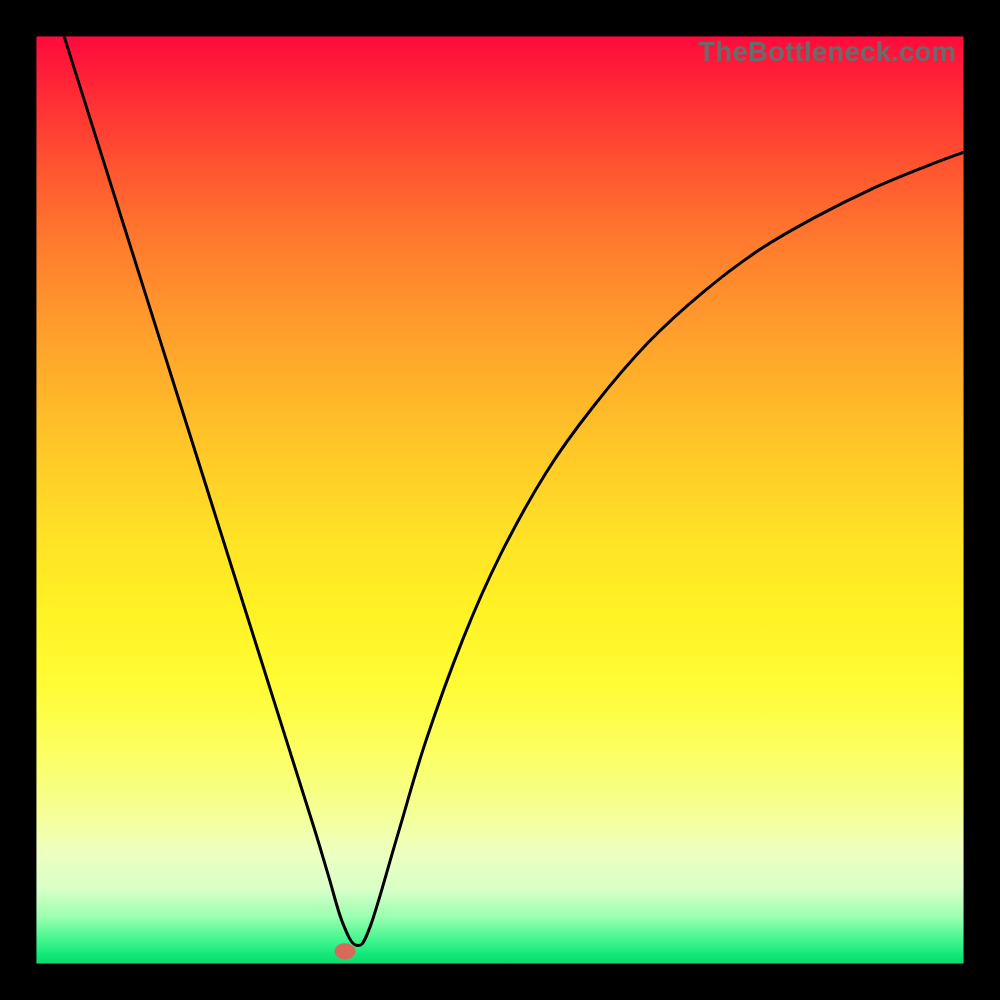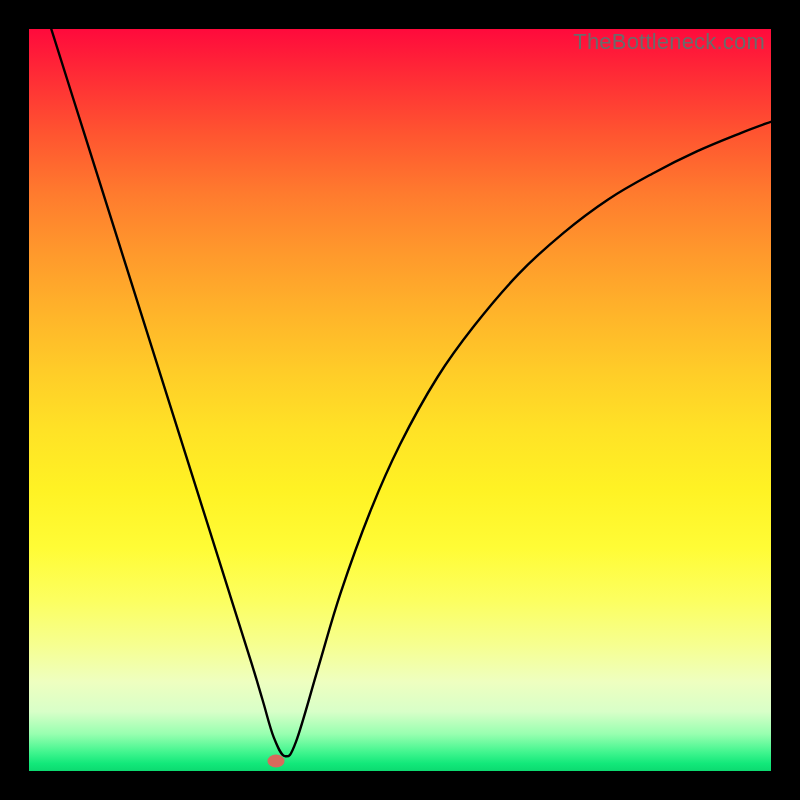--- a/index.html
+++ b/index.html
@@ -44,21 +44,21 @@
       #12e87a 99%,
       #0cda70 100%
     );
   }
   .watermark {
     position: absolute;
     top: 0px;
     right: 6px;
     font-family: Arial, Helvetica, sans-serif;
     font-size: 22px;
-    font-weight: 400;
+    font-weight: 700;
     color: #6b6b6b;
     letter-spacing: 0.2px;
   }
   svg.curve {
     position: absolute;
     inset: 0;
     width: 100%;
     height: 100%;
   }
   .marker {

